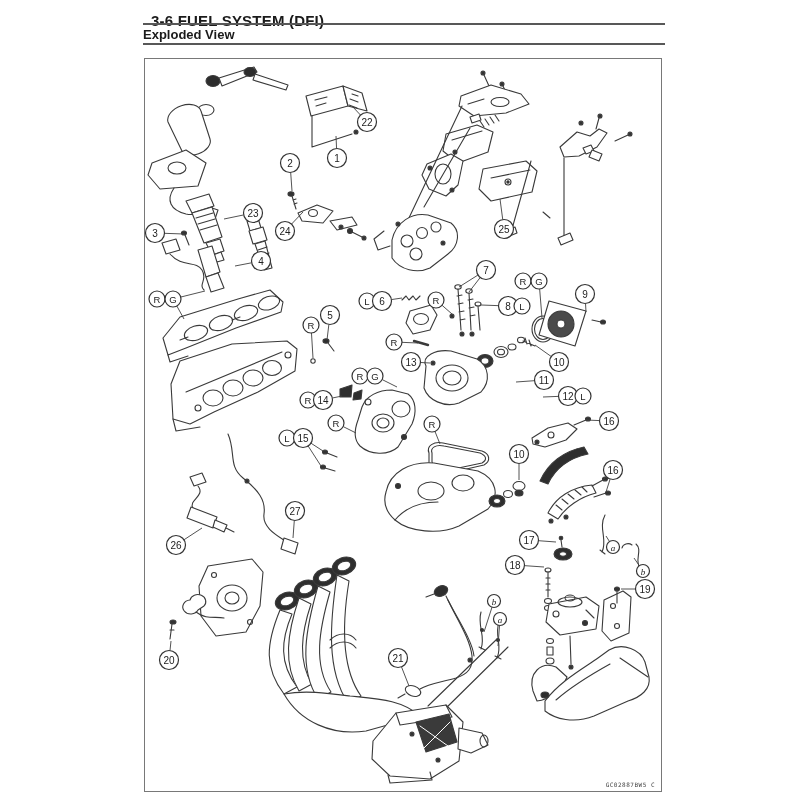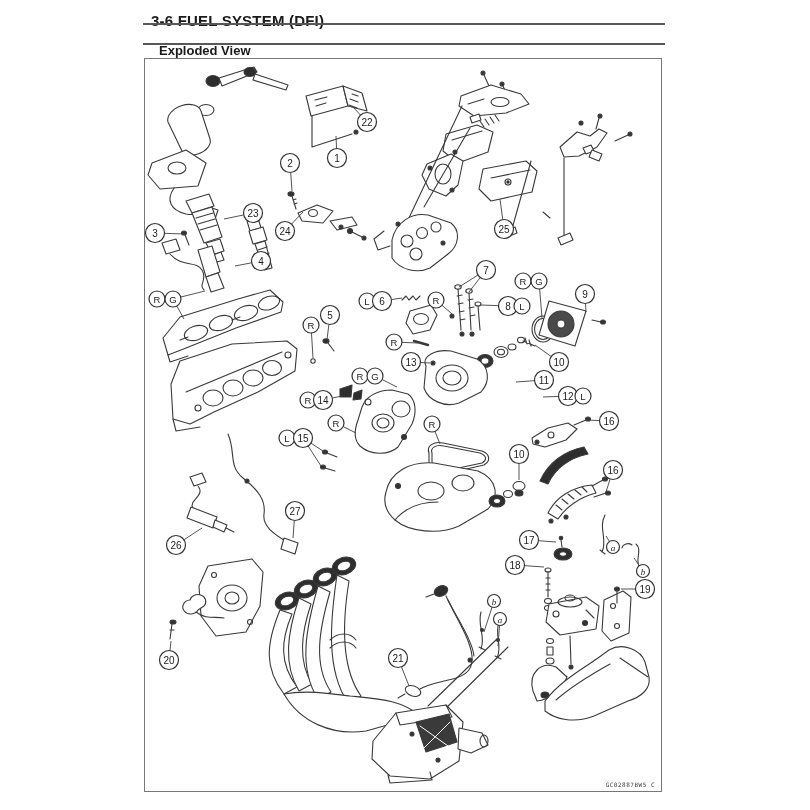--- a/index.html
+++ b/index.html
@@ -1,21 +1,21 @@
 <!DOCTYPE html>
 <html><head>
 <meta charset="utf-8">
 <style>
   html,body{margin:0;padding:0;background:#fff;}
   body{width:810px;height:810px;position:relative;font-family:"Liberation Sans",sans-serif;color:#1a1a1a;overflow:hidden;}
   .page-title{position:absolute;left:143px;top:4px;font-size:15px;font-weight:bold;letter-spacing:.2px;margin:8px;text-align:center;}
   .rule{position:absolute;left:143px;width:522px;height:2px;background:#585858;}
   .rule-1{top:23px;}
   .rule-2{top:43px;}
-  .page-subtitle{position:absolute;left:143px;top:27px;font-size:13px;font-weight:bold;margin:16px;}
+  .page-subtitle{position:absolute;left:143px;top:27px;font-size:13px;font-weight:bold;margin:0;}
   .frame{position:absolute;left:144px;top:58px;width:516px;height:732px;border:1.4px solid #787878;background:#fff;}
   .figure-code{position:absolute;right:6px;bottom:3px;font-family:"DejaVu Sans Mono",monospace;font-size:6px;color:#444;letter-spacing:.5px;}
   svg.overlay{position:absolute;left:0;top:0;pointer-events:none;}
   .co-circle{fill:#fff;stroke:#333;stroke-width:1.2;}
   .co-text{font-family:"Liberation Sans",sans-serif;font-size:10px;fill:#222;text-anchor:middle;dominant-baseline:central;}
   .co-text.ref{font-size:9.5px;}
   .co-text.sub{font-family:"Liberation Serif",serif;font-style:italic;font-size:9px;}
   .leader{stroke:#3f3f3f;stroke-width:.9;fill:none;}
 </style>
 </head>

